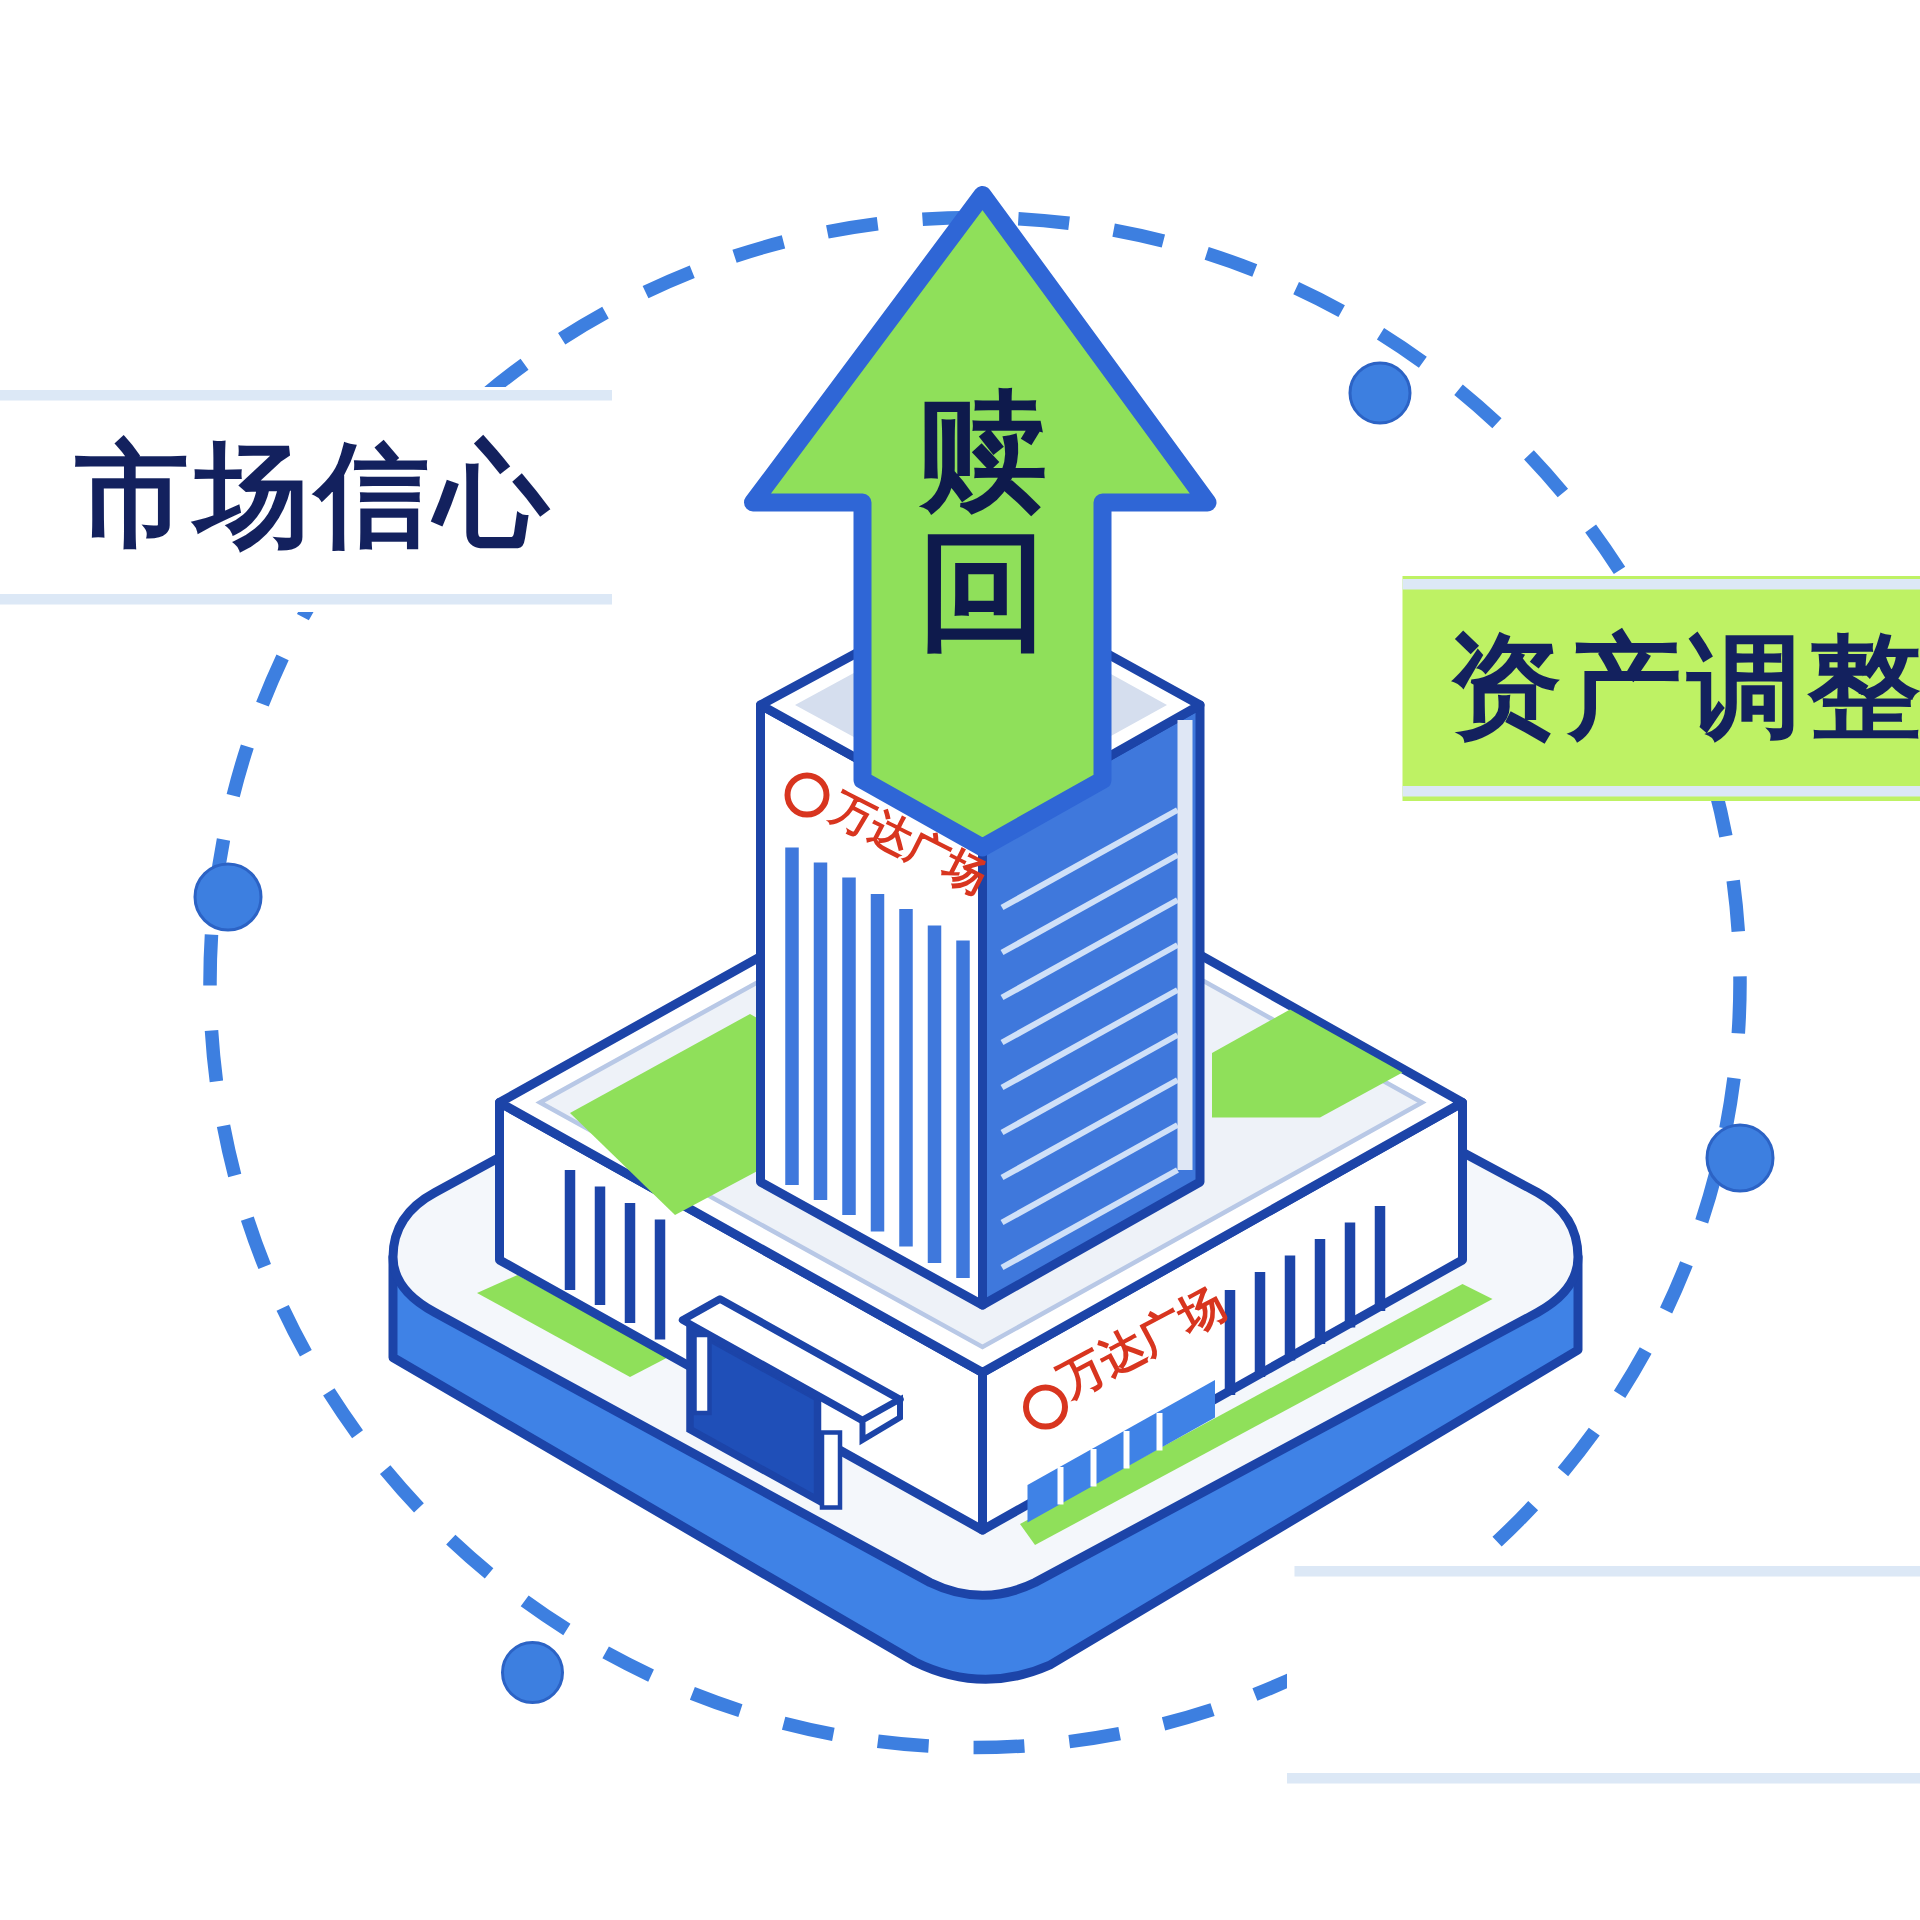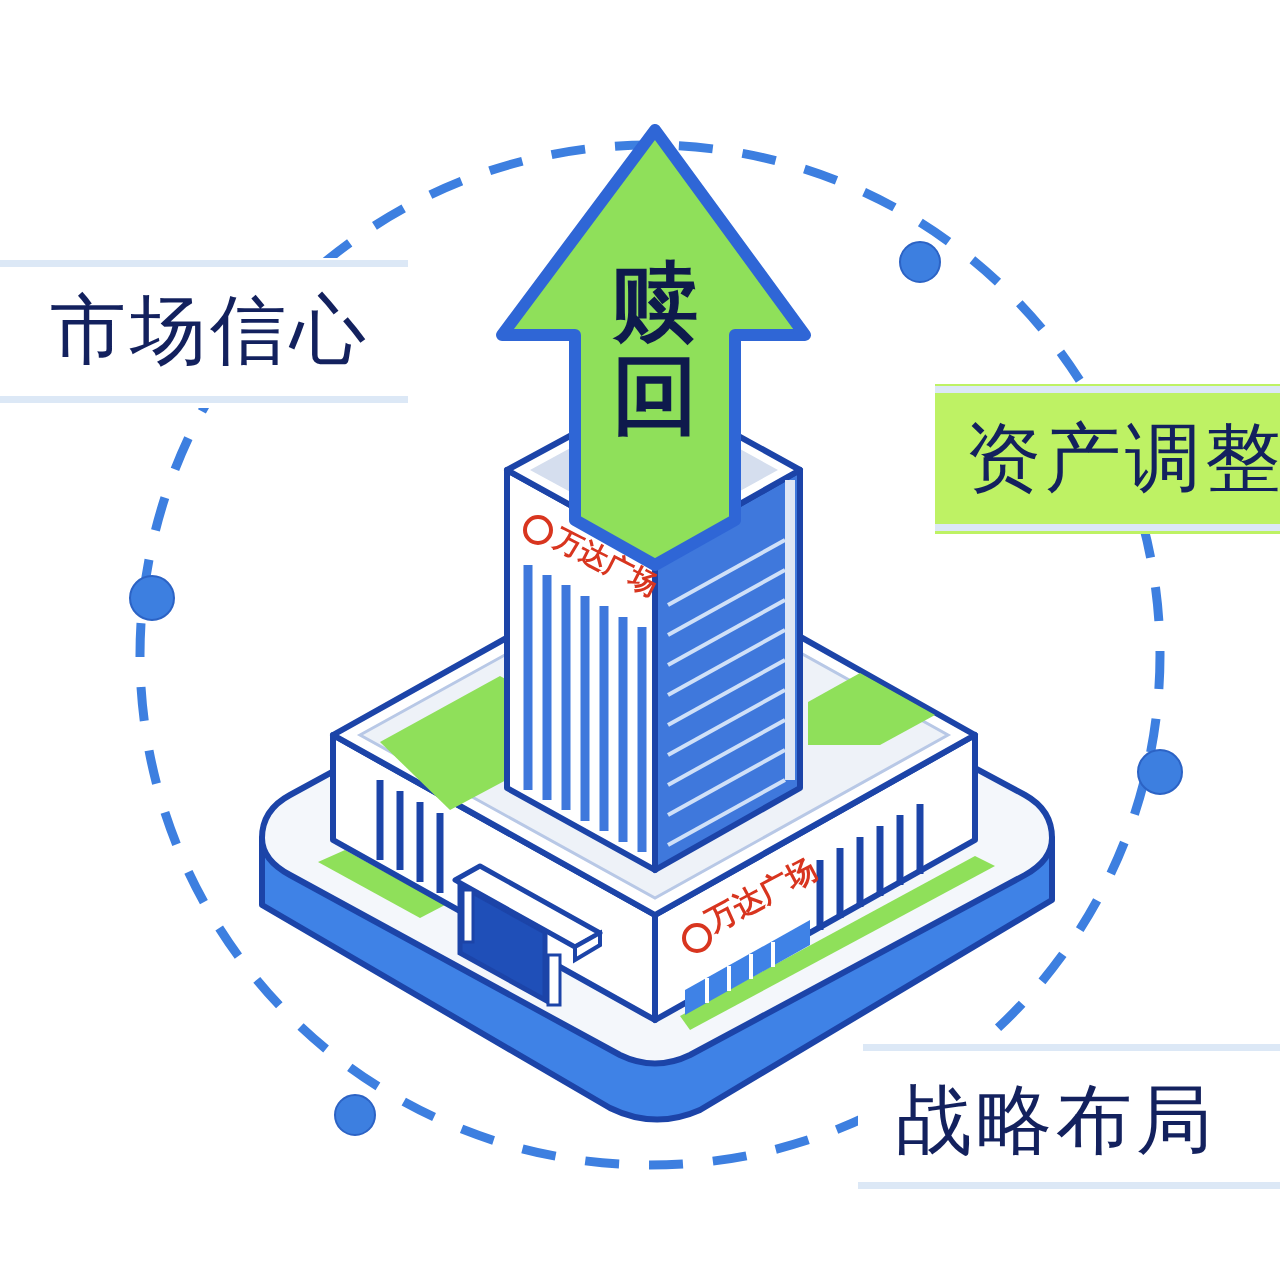--- a/index.html
+++ b/index.html
@@ -1,20 +1,20 @@
 <!DOCTYPE html>
 <html><head>
 <meta charset="utf-8">
 <style>
   html,body{margin:0;padding:0;background:#ffffff;}
   body{width:1280px;height:1280px;position:relative;overflow:hidden;font-family:"DejaVu Sans","Liberation Sans",sans-serif;}
   .stage{position:absolute;left:0;top:0;width:1280px;height:1280px;}
   .label-block{position:absolute;}
   .label-block .bar{position:absolute;height:7px;background:#dce8f6;}
-  .label-text{position:absolute;color:#13215e;font-weight:normal;font-size:76px;letter-spacing:4px;white-space:nowrap;line-height:1;}
+  .label-text{position:absolute;color:#13215e;font-weight:bold;font-size:76px;letter-spacing:4px;white-space:nowrap;line-height:1;}
   .arrow-text{position:absolute;color:#0e1a4c;font-weight:bold;font-size:86px;line-height:1;}
   .logo-text{font-family:"DejaVu Sans",sans-serif;font-weight:bold;fill:#d8351f;}
 </style>
 </head>
 <body>
 
 <div class="stage">
 
   <svg width="1280" height="1280" style="position:absolute;left:0;top:0">
     <circle cx="650" cy="655" r="510" fill="none" stroke="#3d7fe0" stroke-width="9" stroke-dasharray="34 30" stroke-linecap="butt"></circle>
@@ -31,21 +31,20 @@
   </div>
 
   <div class="label-block" style="left:935px;top:384px;width:345px;height:150px;background:#bef264;">
     <div class="bar" style="left:0;top:2px;width:345px;"></div>
     <div class="label-text" style="left:30px;top:36px;">资产调整</div>
     <div class="bar" style="left:0;top:140px;width:345px;"></div>
   </div>
 
   <div class="label-block" style="left:858px;top:1042px;width:422px;height:150px;background:#fff;">
     <div class="bar" style="left:5px;top:2px;width:417px;"></div>
-    <div class="label-text" style="left:38px;top:40px;">战略布局</div>
     <div class="bar" style="left:0;top:140px;width:422px;"></div>
   </div>
 
   <svg width="1280" height="1280" style="position:absolute;left:0;top:0">
 
     <g>
       <path d="M262 838 L655 1060 L1052 838 L1052 900 L700 1110 Q655 1130 610 1108 L262 905 Z" fill="#3f82e6" stroke="#1c44a8" stroke-width="6" stroke-linejoin="round"></path>
       <path d="M262 838 Q262 810 290 795 L620 615 Q655 598 690 615 L1025 795 Q1052 810 1052 838 Q1052 860 1025 875 L690 1055 Q655 1072 620 1055 L290 875 Q262 860 262 838 Z" fill="#f4f7fb" stroke="#1c44a8" stroke-width="6" stroke-linejoin="round"></path>
       <path d="M318 862 L420 918 L445 905 L345 850 Z" fill="#8fe05a"></path>
       <path d="M690 1030 L995 866 L975 856 L680 1016 Z" fill="#8fe05a"></path>

